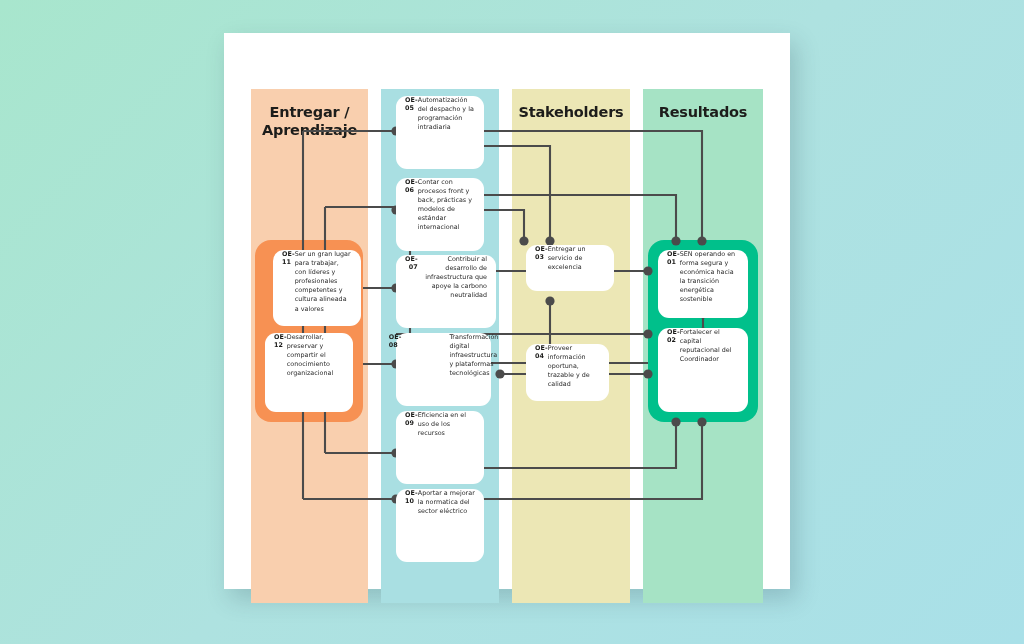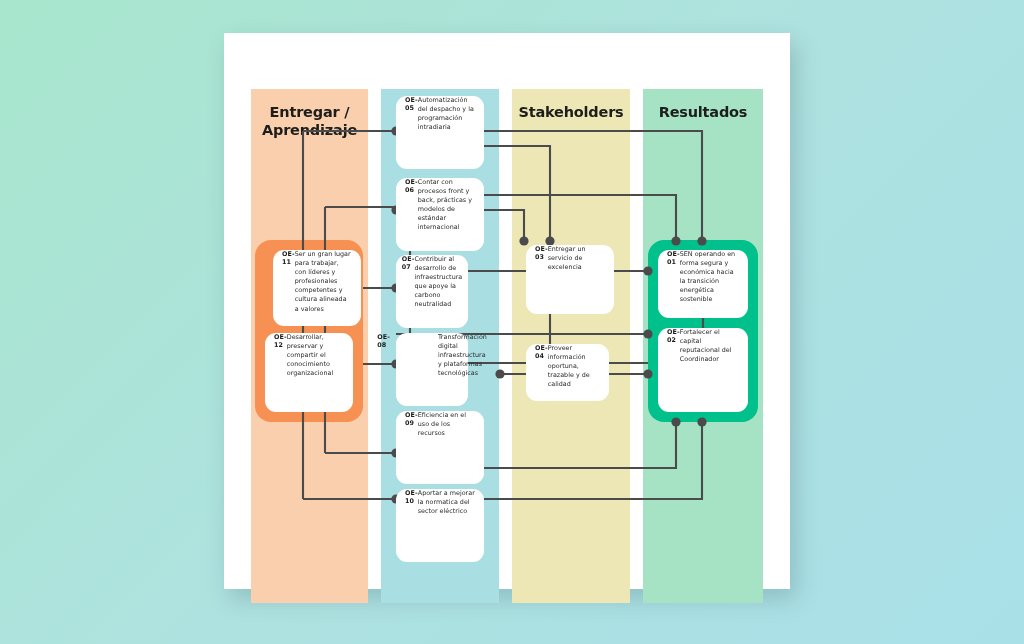--- a/index.html
+++ b/index.html
@@ -200,41 +200,41 @@
   <div class="card" style="left:172px; top:63px; width:88px; height:73px;">
     <div class="code">OE-05</div>
     <div class="desc">Automatización del despacho y la programación intradiaria</div>
   </div>
 
   <div class="card" style="left:172px; top:145px; width:88px; height:73px;">
     <div class="code">OE-06</div>
     <div class="desc">Contar con procesos front y back, prácticas y modelos de estándar internacional</div>
   </div>
 
-  <div class="card" style="left:172px; top:222px; width:72px; height:73px;">
+  <div class="card" style="left:172px; top:222px; width:100px; height:73px;text-align:right;">
     <div class="code">OE-07</div>
     <div class="desc">Contribuir al desarrollo de infraestructura que apoye la carbono neutralidad</div>
   </div>
 
-  <div class="card" style="left:172px; top:300px; width:72px; height:73px;gap:48px;">
+  <div class="card" style="left:172px; top:300px; width:95px; height:73px;gap:48px;">
     <div class="code">OE-08</div>
     <div class="desc">Transformación digital infraestructura y plataformas tecnológicas</div>
   </div>
 
   <div class="card" style="left:172px; top:378px; width:88px; height:73px;">
     <div class="code">OE-09</div>
     <div class="desc">Eficiencia en el uso de los recursos</div>
   </div>
 
   <div class="card" style="left:172px; top:456px; width:88px; height:73px;">
     <div class="code">OE-10</div>
     <div class="desc">Aportar a mejorar la normatica del sector eléctrico</div>
   </div>
 
-  <div class="card" style="left:302px; top:212px; width:88px; height:69px;">
+  <div class="card" style="left:302px; top:212px; width:88px; height:46px;">
     <div class="code">OE-03</div>
     <div class="desc">Entregar un servicio de excelencia</div>
   </div>
 
   <div class="card" style="left:302px; top:311px; width:83px; height:57px;">
     <div class="code">OE-04</div>
     <div class="desc">Proveer información oportuna, trazable y de calidad</div>
   </div>
 
   <div class="card" style="left:434px; top:217px; width:90px; height:68px;">

